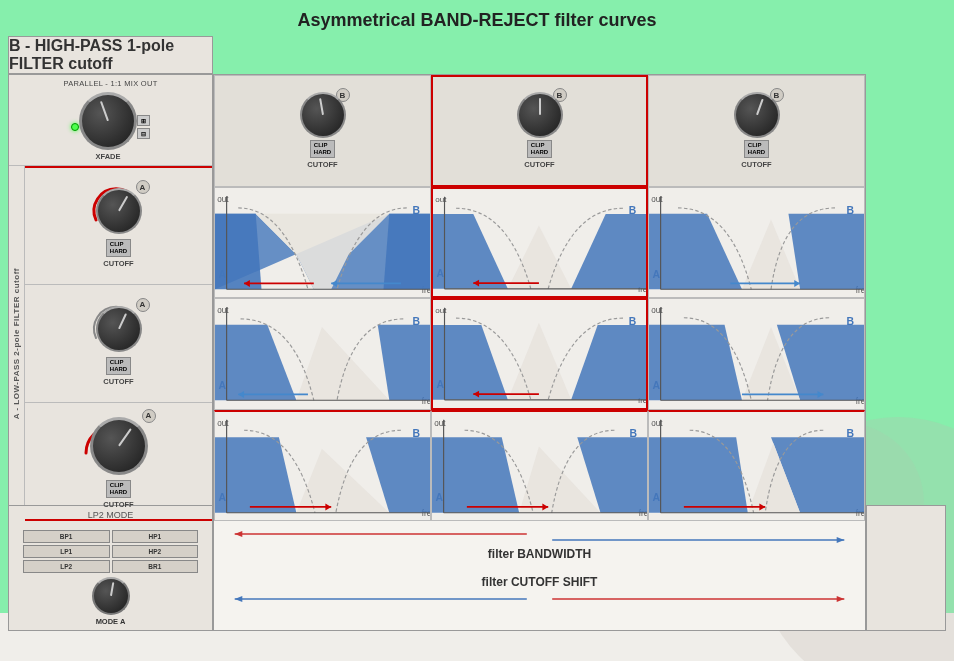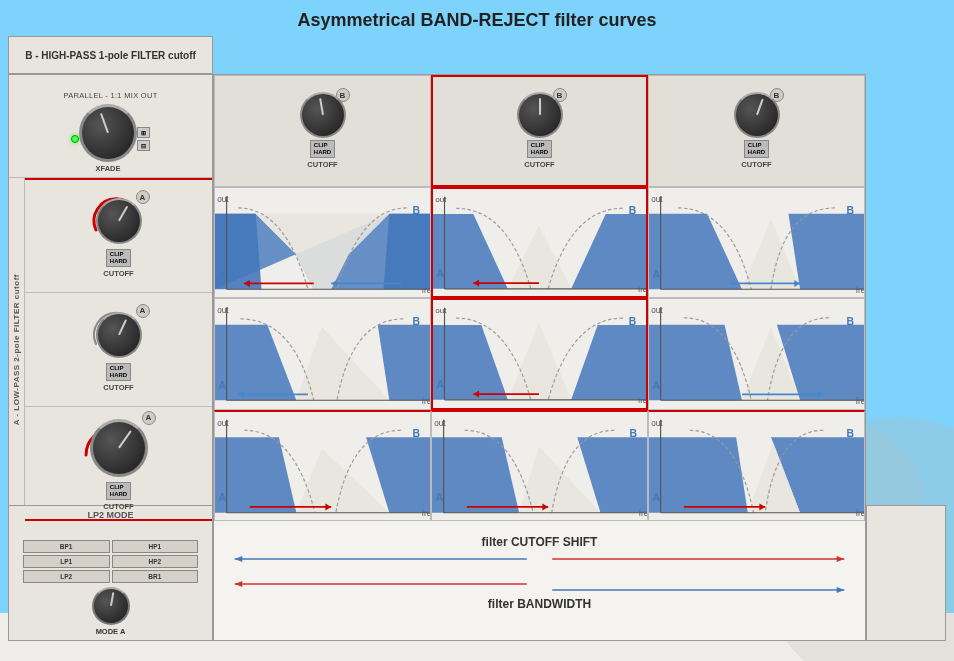--- a/index.html
+++ b/index.html
@@ -9,21 +9,21 @@
       width: 954px;
       height: 661px;
       overflow: hidden;
       position: relative;
     }
 
     .page-container {
       width: 954px;
       height: 613px;
       position: relative;
-      background: #7dd3fc;
+      background: #86efac;
     }
 
     
     .page-title {
       text-align: center;
       font-size: 18px;
       font-weight: bold;
       padding: 10px 0 6px 0;
       color: #222;
     }
@@ -40,21 +40,21 @@
       color: #333;
       height: 38px;
     }
     .header-b {
       background: #e8e4de;
       border: 1px solid #999;
       display: flex;
       align-items: center;
       justify-content: center;
       font-weight: bold;
-      font-size: 10px;
+      font-size: 16px;
       color: #333;
       height: 38px;
     }
     .header-hp1 {
       background: #e8e4de;
       border: 1px solid #999;
       display: flex;
       align-items: center;
       justify-content: center;
       font-weight: bold;
@@ -197,21 +197,21 @@
   <div style="position:absolute;top:36px;left:8px;right:8px;bottom:8px;z-index:1;">
 
     <div style="display:grid;grid-template-columns:205px 1fr 80px;height:38px;">
       <div class="header-b">B - HIGH-PASS 1-pole FILTER cutoff</div>
     </div>
 
     <div style="display:grid;grid-template-columns:205px 1fr 80px;height:calc(100% - 38px - 100px);">
 
       <div style="border:1px solid #999;background:#e8e4de;display:flex;flex-direction:column;">
 
-        <div style="border-bottom:1px solid #bbb;padding:4px;display:flex;flex-direction:column;align-items:center;margin-top:12px;">
+        <div style="border-bottom:1px solid #bbb;padding:4px;display:flex;flex-direction:column;align-items:center;">
           <div class="parallel-label">PARALLEL - 1:1 MIX OUT</div>
           <div style="display:flex;align-items:center;margin-top:2px;">
             <div class="led-green"></div>
 
             <div class="knob-container">
               <div class="knob knob-large">
                 <div class="knob-indicator" style="transform:translateX(-50%) rotate(-20deg);"></div>
               </div>
               <div class="knob-label">XFADE</div>
             </div>
@@ -498,21 +498,21 @@
         </div>
 
       </div>
 
 
     </div>
 
     <div style="display:grid;grid-template-columns:205px 1fr 80px;height:100px;">
 
       <div style="border:1px solid #999;background:#e8e4de;display:flex;flex-direction:column;align-items:center;justify-content:center;padding:4px;">
-        <div style="font-size:9px;font-weight:bold;color:#555;margin-bottom:20px;">LP2 MODE</div>
+        <div style="font-size:9px;font-weight:normal;color:#555;margin-bottom:10px;">LP2 MODE</div>
 
         <div style="display:grid;grid-template-columns:1fr 1fr;gap:2px;margin-bottom:4px;width:90%;">
           <div style="background:#d5d0c8;border:1px solid #888;font-size:6.5px;padding:2px 3px;text-align:center;cursor:pointer;color:#333;font-weight:bold;">BP1</div>
           <div style="background:#d5d0c8;border:1px solid #888;font-size:6.5px;padding:2px 3px;text-align:center;cursor:pointer;color:#333;font-weight:bold;">HP1</div>
           <div style="background:#d5d0c8;border:1px solid #888;font-size:6.5px;padding:2px 3px;text-align:center;cursor:pointer;color:#333;font-weight:bold;">LP1</div>
           <div style="background:#d5d0c8;border:1px solid #888;font-size:6.5px;padding:2px 3px;text-align:center;cursor:pointer;color:#333;font-weight:bold;">HP2</div>
           <div style="background:#d5d0c8;border:1px solid #888;font-size:6.5px;padding:2px 3px;text-align:center;cursor:pointer;color:#333;font-weight:bold;">LP2</div>
           <div style="background:#d5d0c8;border:1px solid #888;font-size:6.5px;padding:2px 3px;text-align:center;cursor:pointer;color:#333;font-weight:bold;">BR1</div>
         </div>
 
@@ -520,47 +520,47 @@
           <div class="knob knob-small">
             <div class="knob-indicator" style="transform:translateX(-50%) rotate(10deg);"></div>
           </div>
         </div>
         <div style="font-size:7.5px;font-weight:bold;color:#333;margin-top:2px;">MODE A</div>
       </div>
 
       <div style="border:1px solid #999;background:#f5f3ef;display:flex;flex-direction:column;justify-content:center;align-items:center;gap:14px;padding:8px;">
 
         <div style="width:100%;display:flex;flex-direction:column;align-items:center;gap:3px;">
+          <div style="width:100%;position:relative;height:14px;">
+            <svg width="100%" height="14" viewBox="0 0 500 14" preserveAspectRatio="none">
+
+              <line x1="240" y1="4" x2="10" y2="4" stroke="#cc3333" stroke-width="1.5"></line>
+              <polygon points="10,4 16,1 16,7" fill="#cc3333"></polygon>
+
+              <line x1="260" y1="10" x2="490" y2="10" stroke="#4477bb" stroke-width="1.5"></line>
+              <polygon points="490,10 484,7 484,13" fill="#4477bb"></polygon>
+            </svg>
+          </div>
+          <div style="font-size:12px;font-weight:bold;color:#333;">filter BANDWIDTH</div>
+        </div>
+
+        <div style="width:100%;display:flex;flex-direction:column;align-items:center;gap:3px;">
           <div style="font-size:12px;font-weight:bold;color:#333;">filter CUTOFF SHIFT</div>
           <div style="width:100%;position:relative;height:14px;">
             <svg width="100%" height="14" viewBox="0 0 500 14" preserveAspectRatio="none">
 
               <line x1="240" y1="7" x2="10" y2="7" stroke="#4477bb" stroke-width="1.5"></line>
               <polygon points="10,7 16,4 16,10" fill="#4477bb"></polygon>
 
               <line x1="260" y1="7" x2="490" y2="7" stroke="#cc3333" stroke-width="1.5"></line>
               <polygon points="490,7 484,4 484,10" fill="#cc3333"></polygon>
             </svg>
           </div>
         </div>
 
-        <div style="width:100%;display:flex;flex-direction:column;align-items:center;gap:3px;">
-          <div style="width:100%;position:relative;height:14px;">
-            <svg width="100%" height="14" viewBox="0 0 500 14" preserveAspectRatio="none">
-
-              <line x1="240" y1="4" x2="10" y2="4" stroke="#cc3333" stroke-width="1.5"></line>
-              <polygon points="10,4 16,1 16,7" fill="#cc3333"></polygon>
-
-              <line x1="260" y1="10" x2="490" y2="10" stroke="#4477bb" stroke-width="1.5"></line>
-              <polygon points="490,10 484,7 484,13" fill="#4477bb"></polygon>
-            </svg>
-          </div>
-          <div style="font-size:12px;font-weight:bold;color:#333;">filter BANDWIDTH</div>
-        </div>
-
       </div>
 
       <div style="border:1px solid #999;background:#e8e4de;"></div>
 
     </div>
 
   </div>
 
   <div class="page-num">26</div>
 

